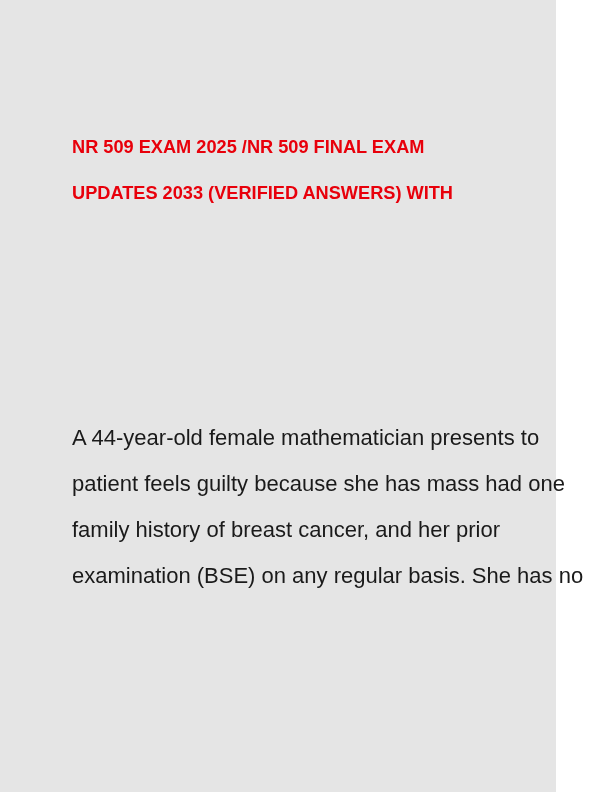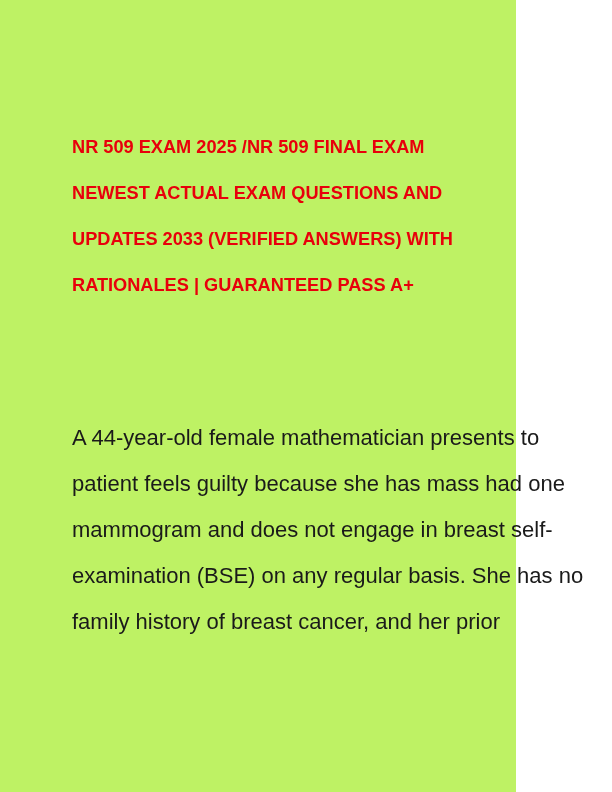--- a/index.html
+++ b/index.html
@@ -1,17 +1,17 @@
 <!DOCTYPE html>
 <html><head>
   <meta charset="utf-8">
   <style>
     html, body { margin: 0; padding: 0; background: #ffffff; }
     body { width: 612px; height: 792px; position: relative; overflow: hidden; }
-    .page { position: absolute; left: 0; top: 0; width: 516px; height: 792px; background: #bef264; }
+    .page { position: absolute; left: 0; top: 0; width: 556px; height: 792px; background: #e5e5e5; }
     .title-block { position: absolute; left: 72px; top: 124px; width: 480px; }
     .title-line {
       font-family: "Liberation Sans", sans-serif;
       font-weight: bold;
       font-size: 18.2px;
       line-height: 46px;
       height: 46px;
       color: #e8000b;
       white-space: nowrap;
       letter-spacing: 0px;
@@ -25,25 +25,22 @@
       color: #1a1a1a;
       white-space: nowrap;
     }
   </style>
 </head>
 <body>
 
 <div class="page">
   <div class="title-block">
     <div class="title-line">NR 509 EXAM 2025 /NR 509 FINAL EXAM</div>
-    <div class="title-line">NEWEST ACTUAL EXAM QUESTIONS AND</div>
     <div class="title-line">UPDATES 2033 (VERIFIED ANSWERS) WITH</div>
-    <div class="title-line">RATIONALES | GUARANTEED PASS A+</div>
   </div>
 
   <div class="body-block">
     <div class="body-line">A 44-year-old female mathematician presents to</div>
     <div class="body-line">patient feels guilty because she has mass had one</div>
-    <div class="body-line">mammogram and does not engage in breast self-</div>
+    <div class="body-line">family history of breast cancer, and her prior</div>
     <div class="body-line">examination (BSE) on any regular basis. She has no</div>
-    <div class="body-line">family history of breast cancer, and her prior</div>
   </div>
 </div>
 
 </body></html>

